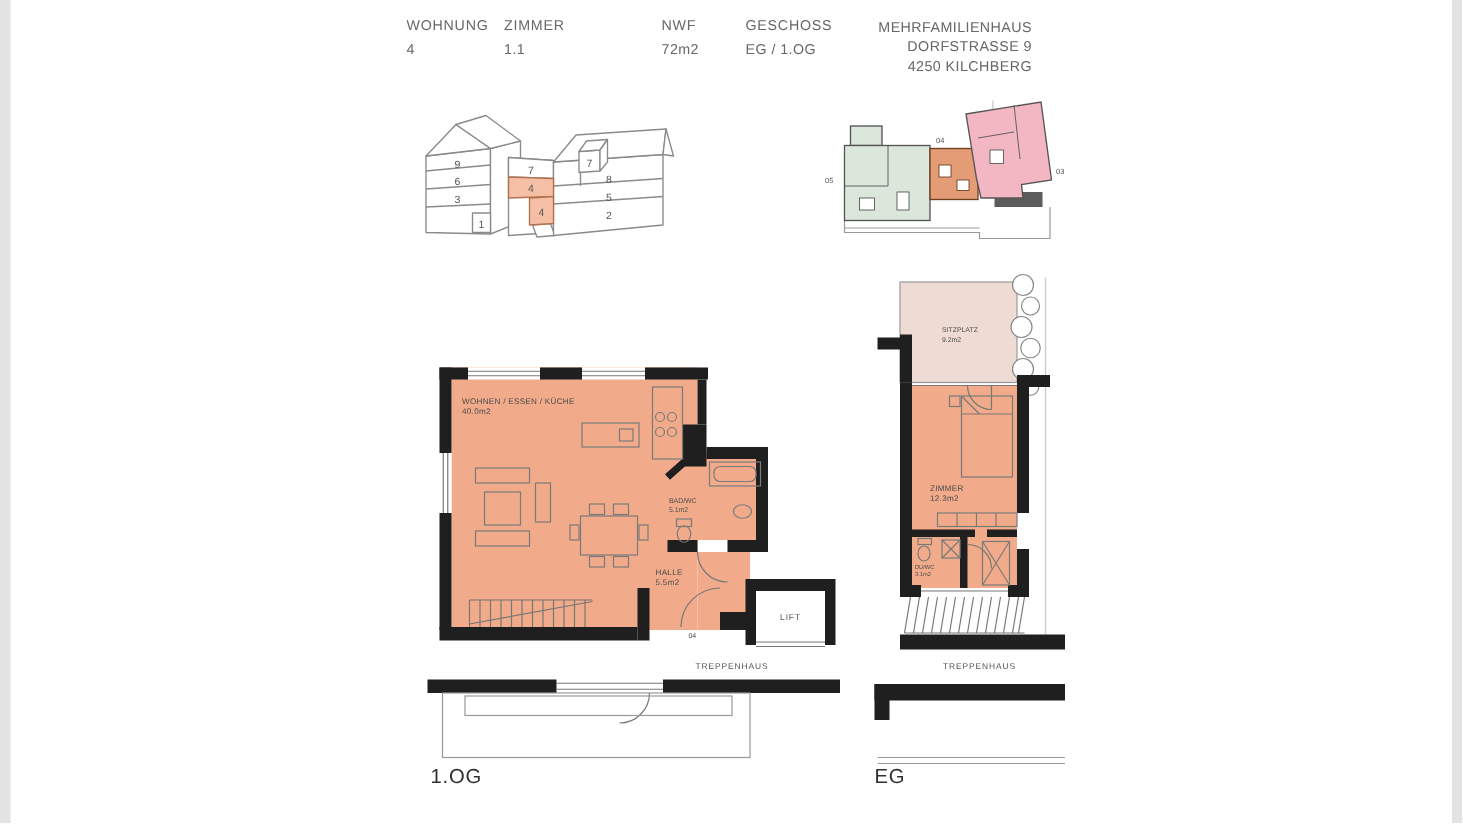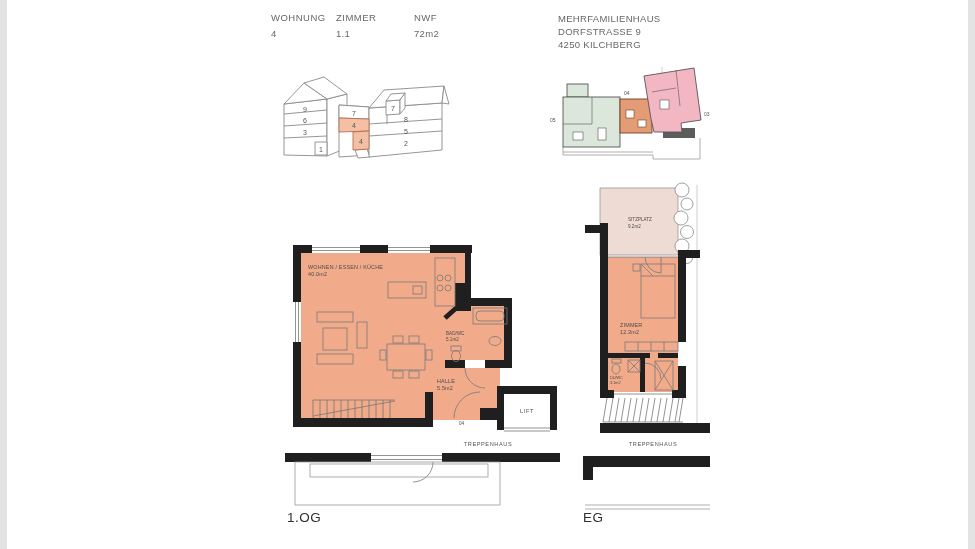--- a/index.html
+++ b/index.html
@@ -4,21 +4,21 @@
 <style>
   html,body{margin:0;padding:0;background:#fff;}
   .page{position:relative;width:975px;height:549px;background:#ffffff;overflow:hidden;
         font-family:"Liberation Sans","DejaVu Sans",sans-serif;}
   .edge{position:absolute;top:0;width:7px;height:549px;background:#e3e3e3;}
   .edge.right{right:0;}
   .edge.left{left:0;}
   .hdr-col{position:absolute;top:12px;text-align:left;color:#676767;}
   .hdr-label{font-size:9.5px;letter-spacing:.5px;}
   .hdr-value{font-size:9.5px;margin-top:5px;letter-spacing:.3px;}
-  .hdr-address{position:absolute;top:12px;left:558px;width:130px;text-align:left;
+  .hdr-address{position:absolute;top:12px;left:558px;width:130px;text-align:right;
                color:#676767;font-size:9.5px;line-height:13px;letter-spacing:.3px;}
   svg{position:absolute;overflow:visible;}
   svg text{font-family:"Liberation Sans","DejaVu Sans",sans-serif;fill:#4c4c4c;}
   .t-room{font-size:5.4px;letter-spacing:.2px;}
   .t-tiny{font-size:4.6px;}
   .t-axon{font-size:7px;fill:#555;}
   .t-site{font-size:5px;fill:#555;}
   .t-floor{font-size:13.5px;fill:#303030;letter-spacing:.5px;}
   .t-caps{font-size:5.6px;letter-spacing:.6px;fill:#555;}
   .ln{stroke:#777;stroke-width:.8;fill:none;}
@@ -33,23 +33,27 @@
   <div class="edge right"></div>
 
   <div class="hdr-col" style="left:271px;width:70px;">
     <div class="hdr-label">WOHNUNG</div>
     <div class="hdr-value">4</div>
   </div>
   <div class="hdr-col" style="left:336px;width:70px;">
     <div class="hdr-label">ZIMMER</div>
     <div class="hdr-value">1.1</div>
   </div>
-  <div class="hdr-col" style="left:414px;width:70px;">
+  <div class="hdr-col" style="left:441px;width:70px;">
     <div class="hdr-label">NWF</div>
     <div class="hdr-value">72m2</div>
+  </div>
+  <div class="hdr-col" style="left:497px;width:82px;">
+    <div class="hdr-label">GESCHOSS</div>
+    <div class="hdr-value">EG / 1.OG</div>
   </div>
   <div class="hdr-address">
     <div>MEHRFAMILIENHAUS</div>
     <div>DORFSTRASSE 9</div>
     <div>4250 KILCHBERG</div>
   </div>
 
   <svg style="left:272px;top:60px;" width="180" height="110" viewBox="0 0 180 110">
     <g stroke="#8a8a8a" stroke-width="0.9" fill="#ffffff" stroke-linejoin="round">
 

